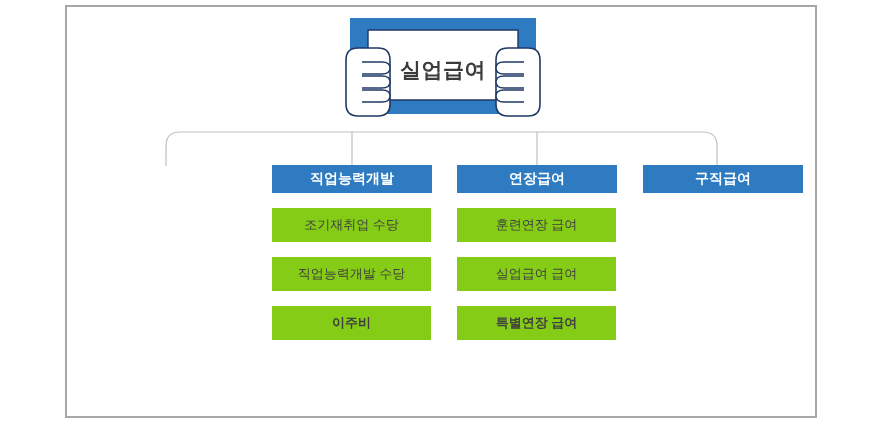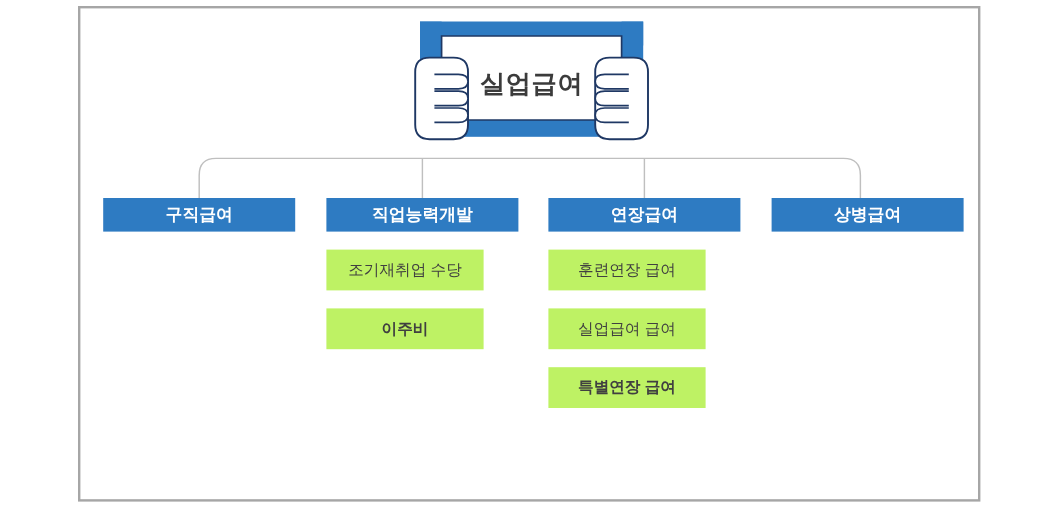--- a/index.html
+++ b/index.html
@@ -99,23 +99,23 @@
     display: flex;
     align-items: center;
     justify-content: center;
     box-sizing: border-box;
   }
 
   .children {
     margin-top: 15px;
   }
   .node-child {
-    width: 131px;
+    width: 159px;
     height: 34px;
-    background: #bef264;
+    background: #84cc16;
     color: #404040;
     font-size: 13px;
     display: flex;
     align-items: center;
     justify-content: center;
     box-sizing: border-box;
     margin-bottom: 15px;
   }
   .node-child:last-child { margin-bottom: 0; font-weight: bold; }
 </style>
@@ -160,41 +160,38 @@
         <path d="M 30 48 L 50 48 Q 58 48 58 54 Q 58 60 50 60 L 30 60" fill="#ffffff" stroke="#1f3864" stroke-width="1.4"></path>
         <path d="M 30 62 L 50 62 Q 58 62 58 68 Q 58 74 50 74 L 30 74" fill="#ffffff" stroke="#1f3864" stroke-width="1.4"></path>
         <path d="M 30 76 L 50 76 Q 58 76 58 82 Q 58 88 50 88 L 30 88" fill="#ffffff" stroke="#1f3864" stroke-width="1.4"></path>
       </g>
     </svg>
     <div class="banner-title">실업급여</div>
   </div>
 
   <div class="columns">
 
-    <div class="column col-1">
-      <div class="node-head">구직급여</div>
-      <div class="children"></div>
-    </div>
 
     <div class="column col-2">
       <div class="node-head">직업능력개발</div>
       <div class="children">
         <div class="node-child">조기재취업 수당</div>
+        <div class="node-child">직업능력개발 수당</div>
         <div class="node-child">이주비</div>
       </div>
     </div>
 
     <div class="column col-3">
       <div class="node-head">연장급여</div>
       <div class="children">
         <div class="node-child">훈련연장 급여</div>
         <div class="node-child">실업급여 급여</div>
         <div class="node-child">특별연장 급여</div>
       </div>
     </div>
 
     <div class="column col-4">
-      <div class="node-head">상병급여</div>
+      <div class="node-head">구직급여</div>
       <div class="children"></div>
     </div>
 
   </div>
 </div>
 
 </body></html>

